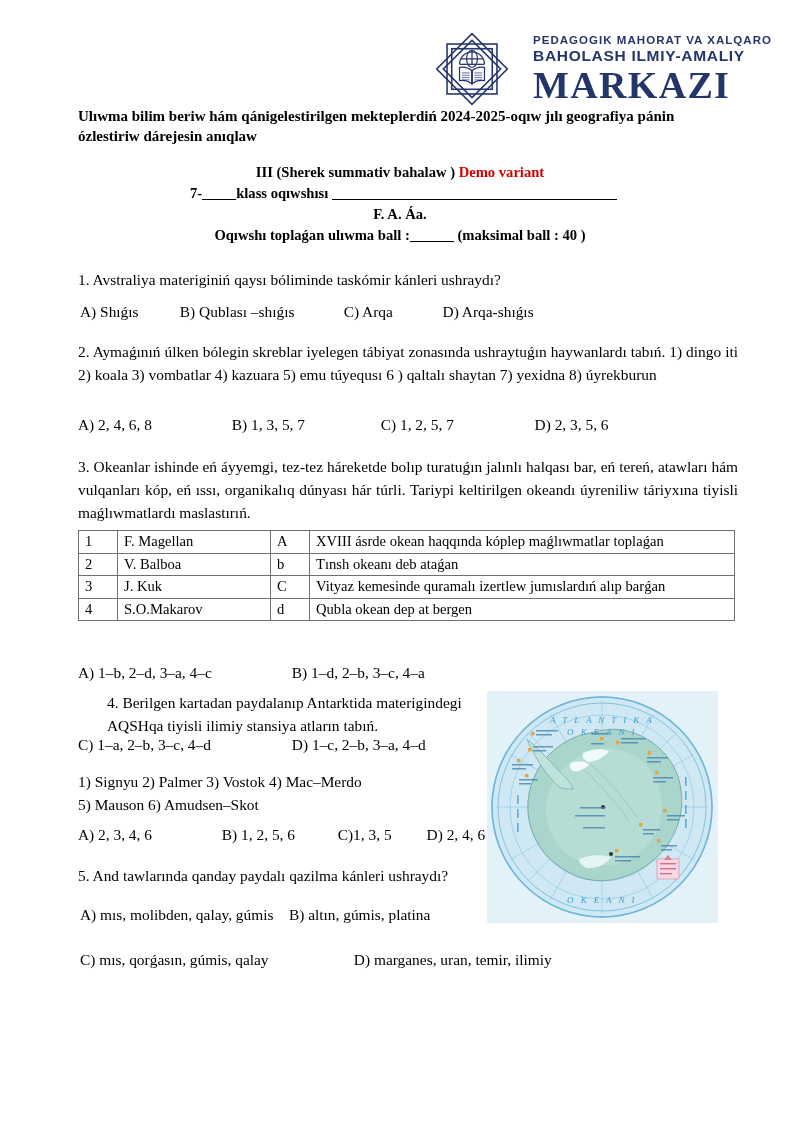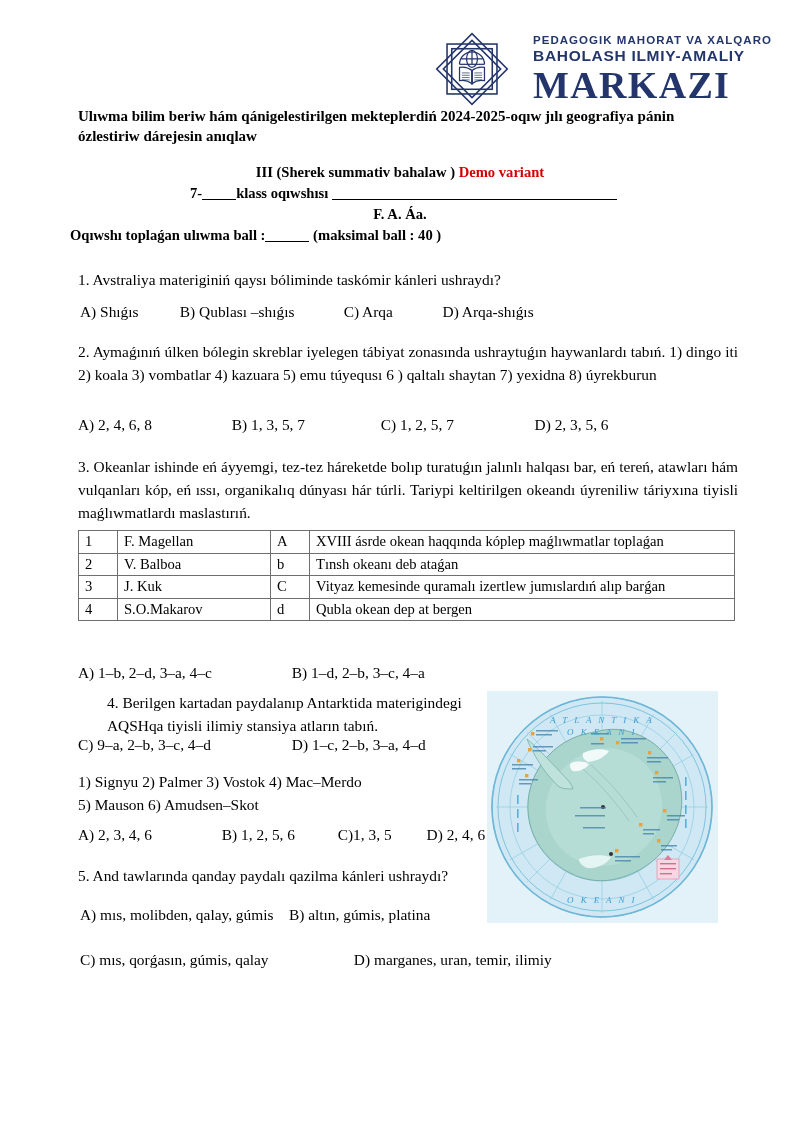--- a/index.html
+++ b/index.html
@@ -107,21 +107,21 @@
     border-bottom: 1.4px solid #000;
     vertical-align: -2px;
   }
   .blank-mid {
     display: inline-block;
     width: 44px;
     border-bottom: 1.4px solid #000;
     vertical-align: -2px;
   }
   .sub-row-3 { text-align: center; }
-  .sub-row-4 { text-align: left; }
+  .sub-row-4 { text-align: center; }
 
   
   .q {
     position: absolute;
     font-size: 15.4px;
     line-height: 1.5;
   }
   .q-text { margin: 0; }
   .q-just { text-align: justify; text-justify: inter-word; }
 
@@ -292,21 +292,21 @@
       </tr>
     </tbody>
   </table>
 
   <div class="q" id="q3-opts">
     <div class="q3-opt-line">
       <span class="q3-opt-a">A) 1–b, 2–d, 3–a, 4–c</span>
       <span>B) 1–d, 2–b, 3–c, 4–a</span>
     </div>
     <div class="q3-opt-line">
-      <span class="q3-opt-a">C) 9–a, 2–b, 3–c, 4–d</span>
+      <span class="q3-opt-a">C) 1–a, 2–b, 3–c, 4–d</span>
       <span>D) 1–c, 2–b, 3–a, 4–d</span>
     </div>
   </div>
 
   <div class="q" id="q4">
     <p class="q-text">4. Berilgen kartadan paydalanıp Antarktida materigindegi AQSHqa tiyisli ilimiy stansiya atların tabıń.</p>
   </div>
   <div class="q" id="q4-items">
     <div class="q4-item-line">1) Signyu   2) Palmer   3) Vostok   4) Mac–Merdo</div>
     <div class="q4-item-line">5) Mauson     6) Amudsen–Skot</div>

